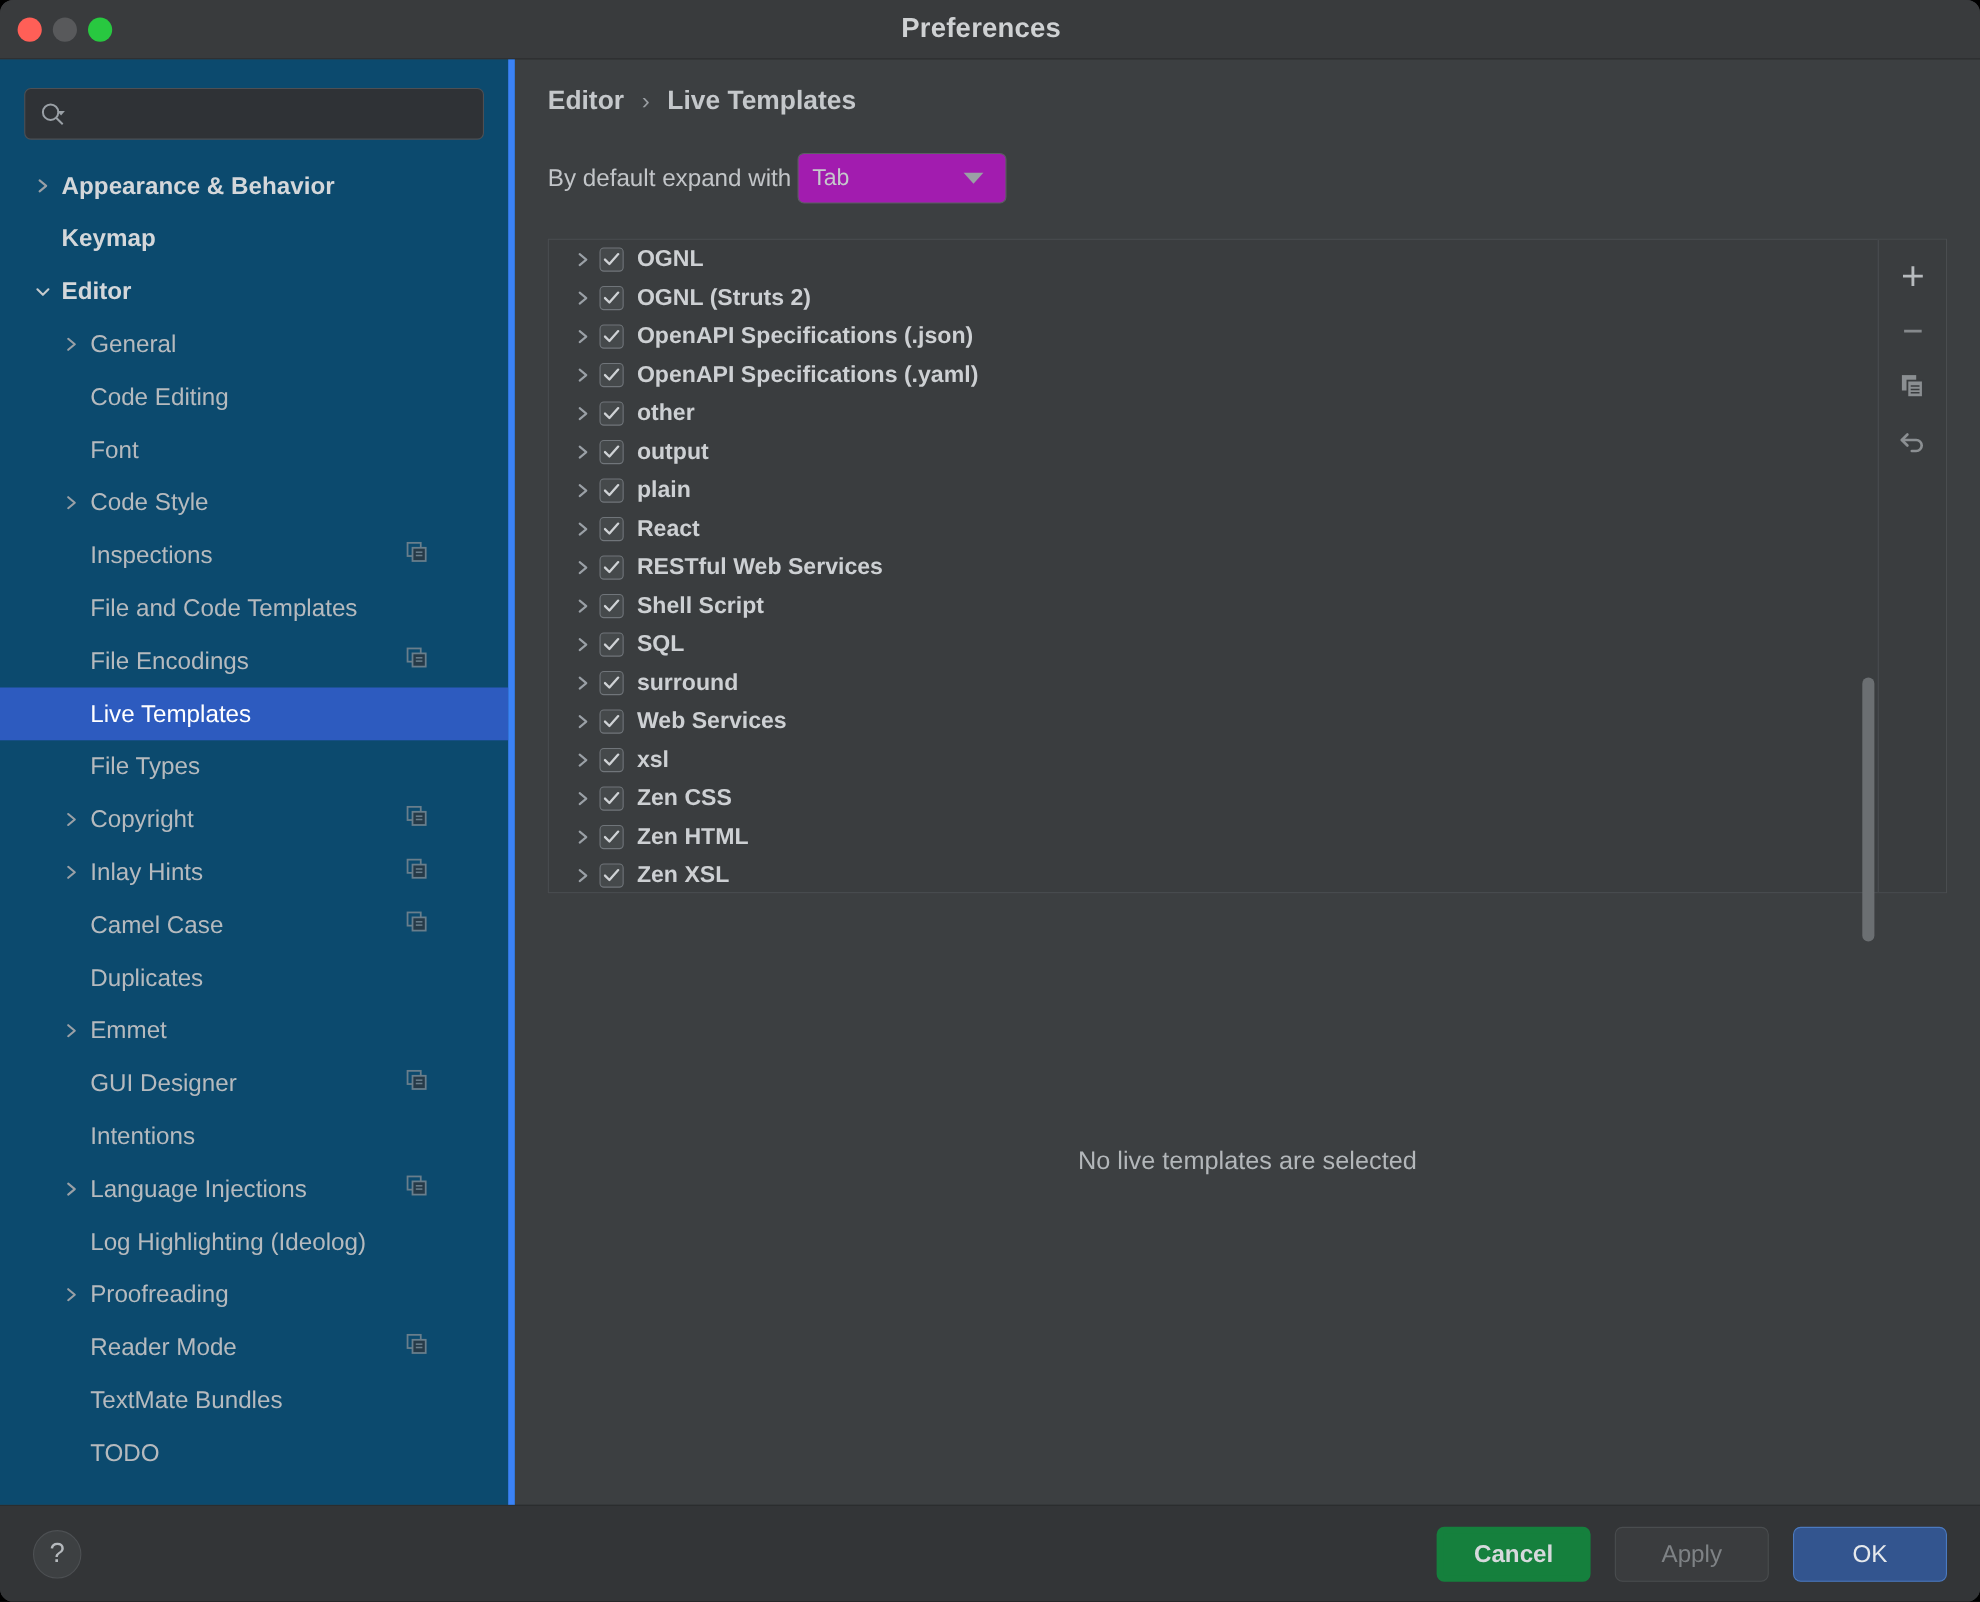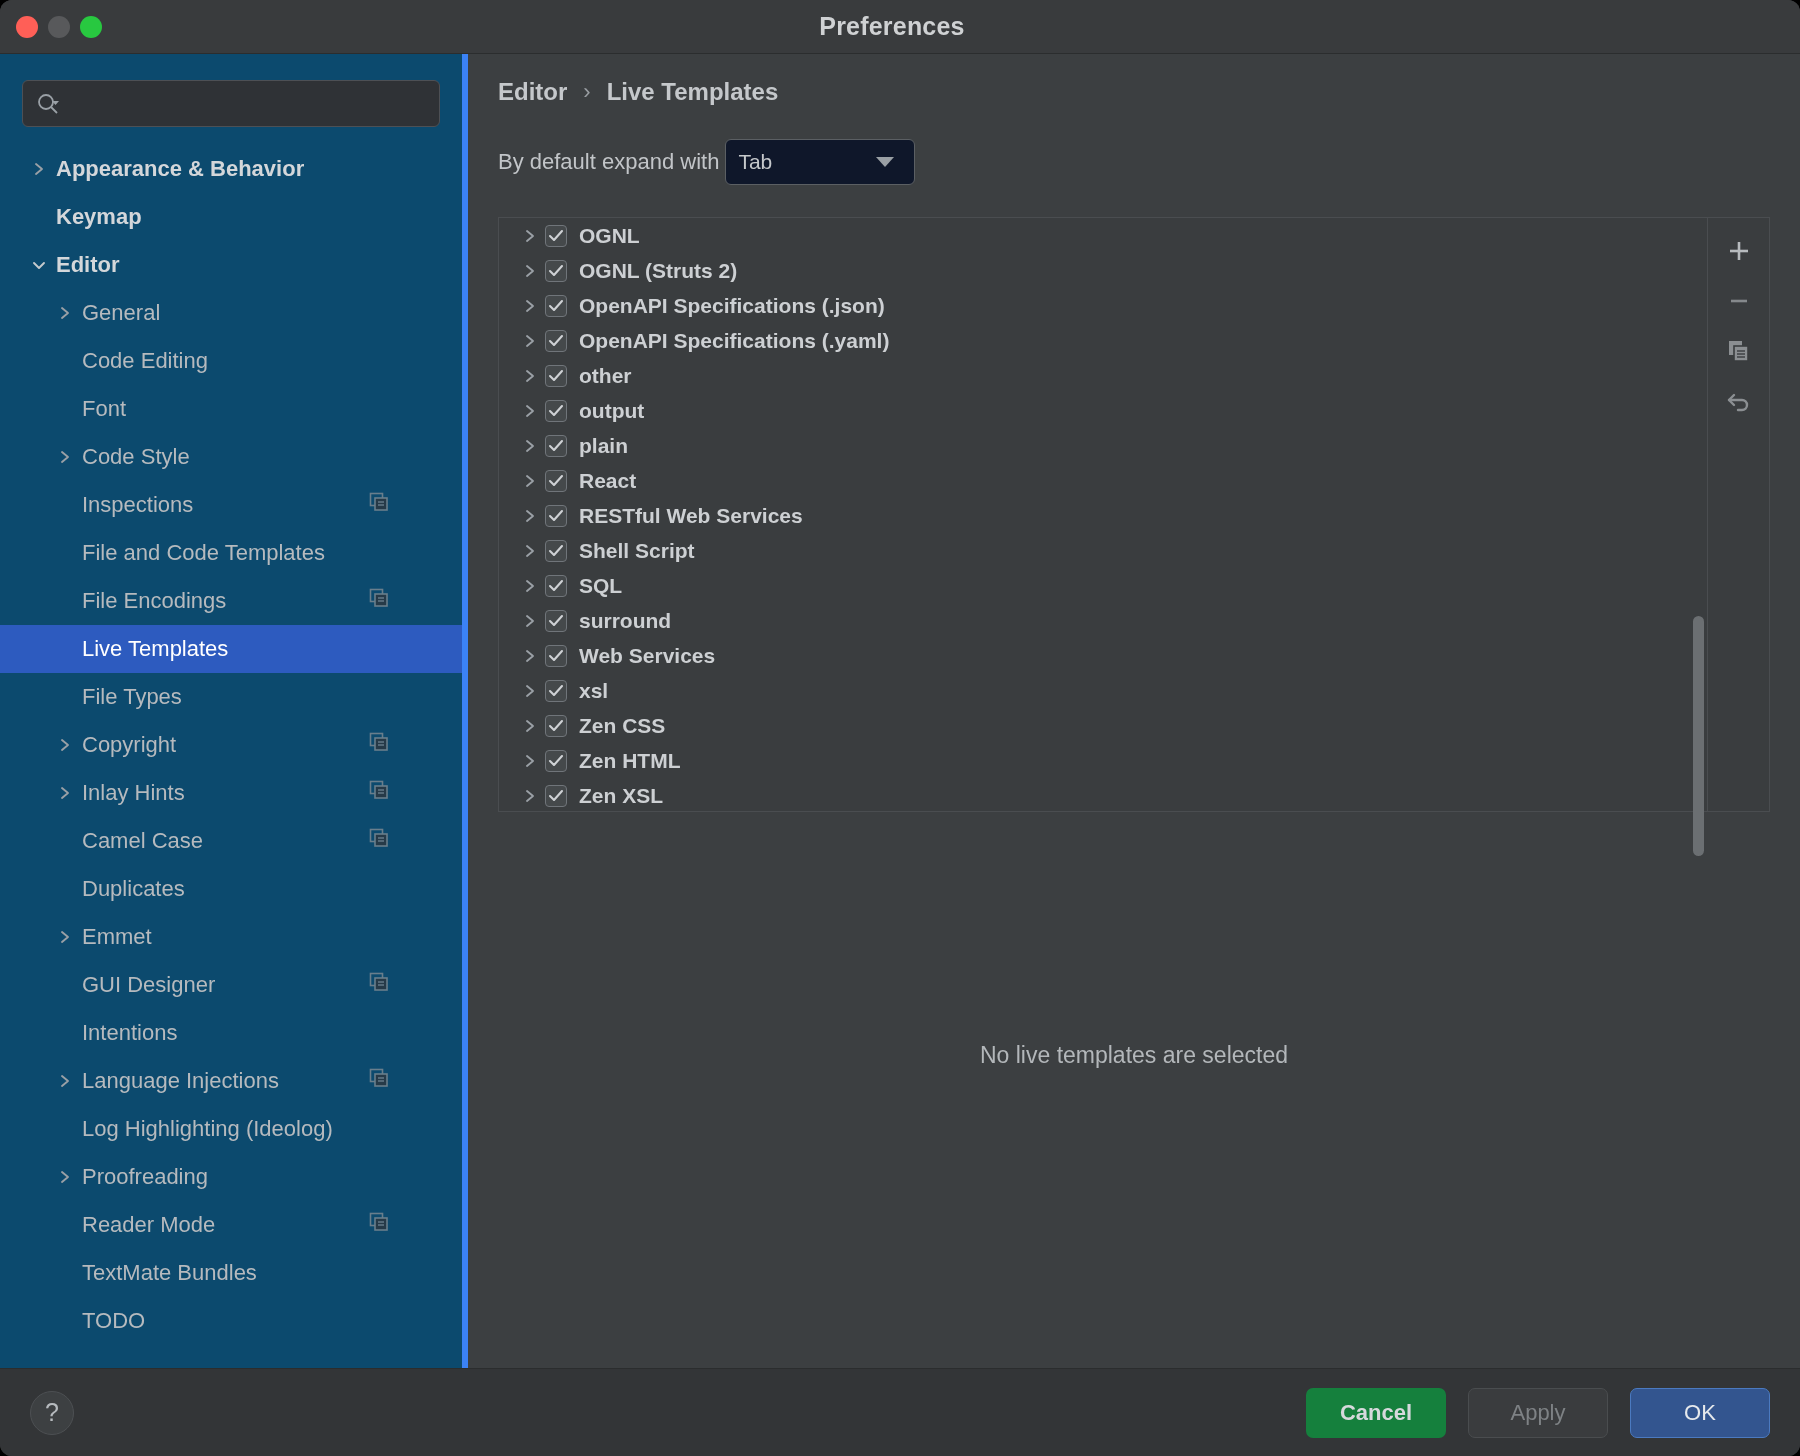--- a/index.html
+++ b/index.html
@@ -151,21 +151,21 @@
   .breadcrumb .sep { color: #9a9ea2; font-weight: normal; font-size: 22px; }
   .expand-row {
     display: flex;
     align-items: center;
     gap: 6px;
     padding: 33px 0 0 30px;
   }
   .expand-label { color: #c2c5c8; font-size: 22px; }
   .combo {
     width: 190px; height: 46px;
-    background: #0f172a;
+    background: #a21caf;
     border: 1px solid #5b5f63;
     border-radius: 6px;
     display: flex;
     align-items: center;
     padding: 0 12px;
     color: #c5c8cb;
     font-size: 21px;
     position: relative;
     justify-content: space-between;
   }

